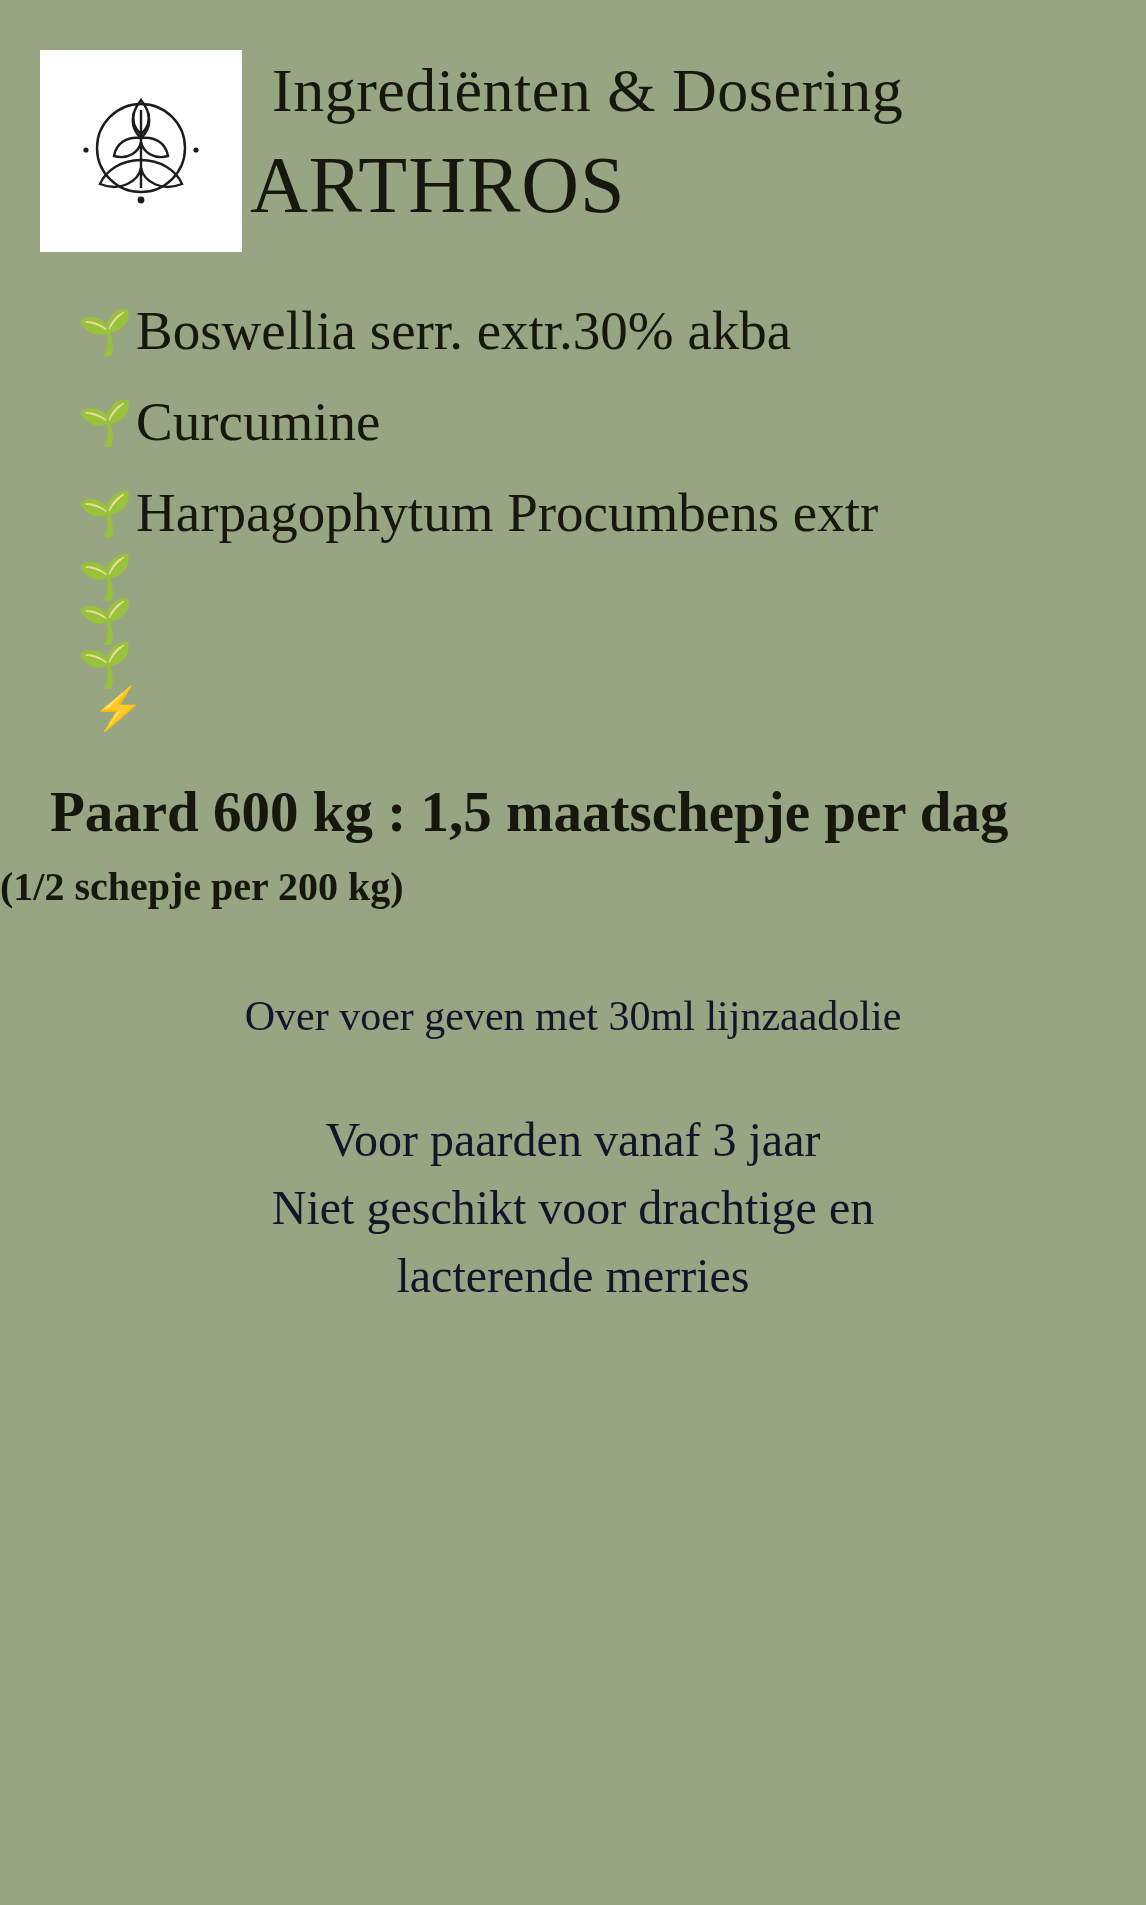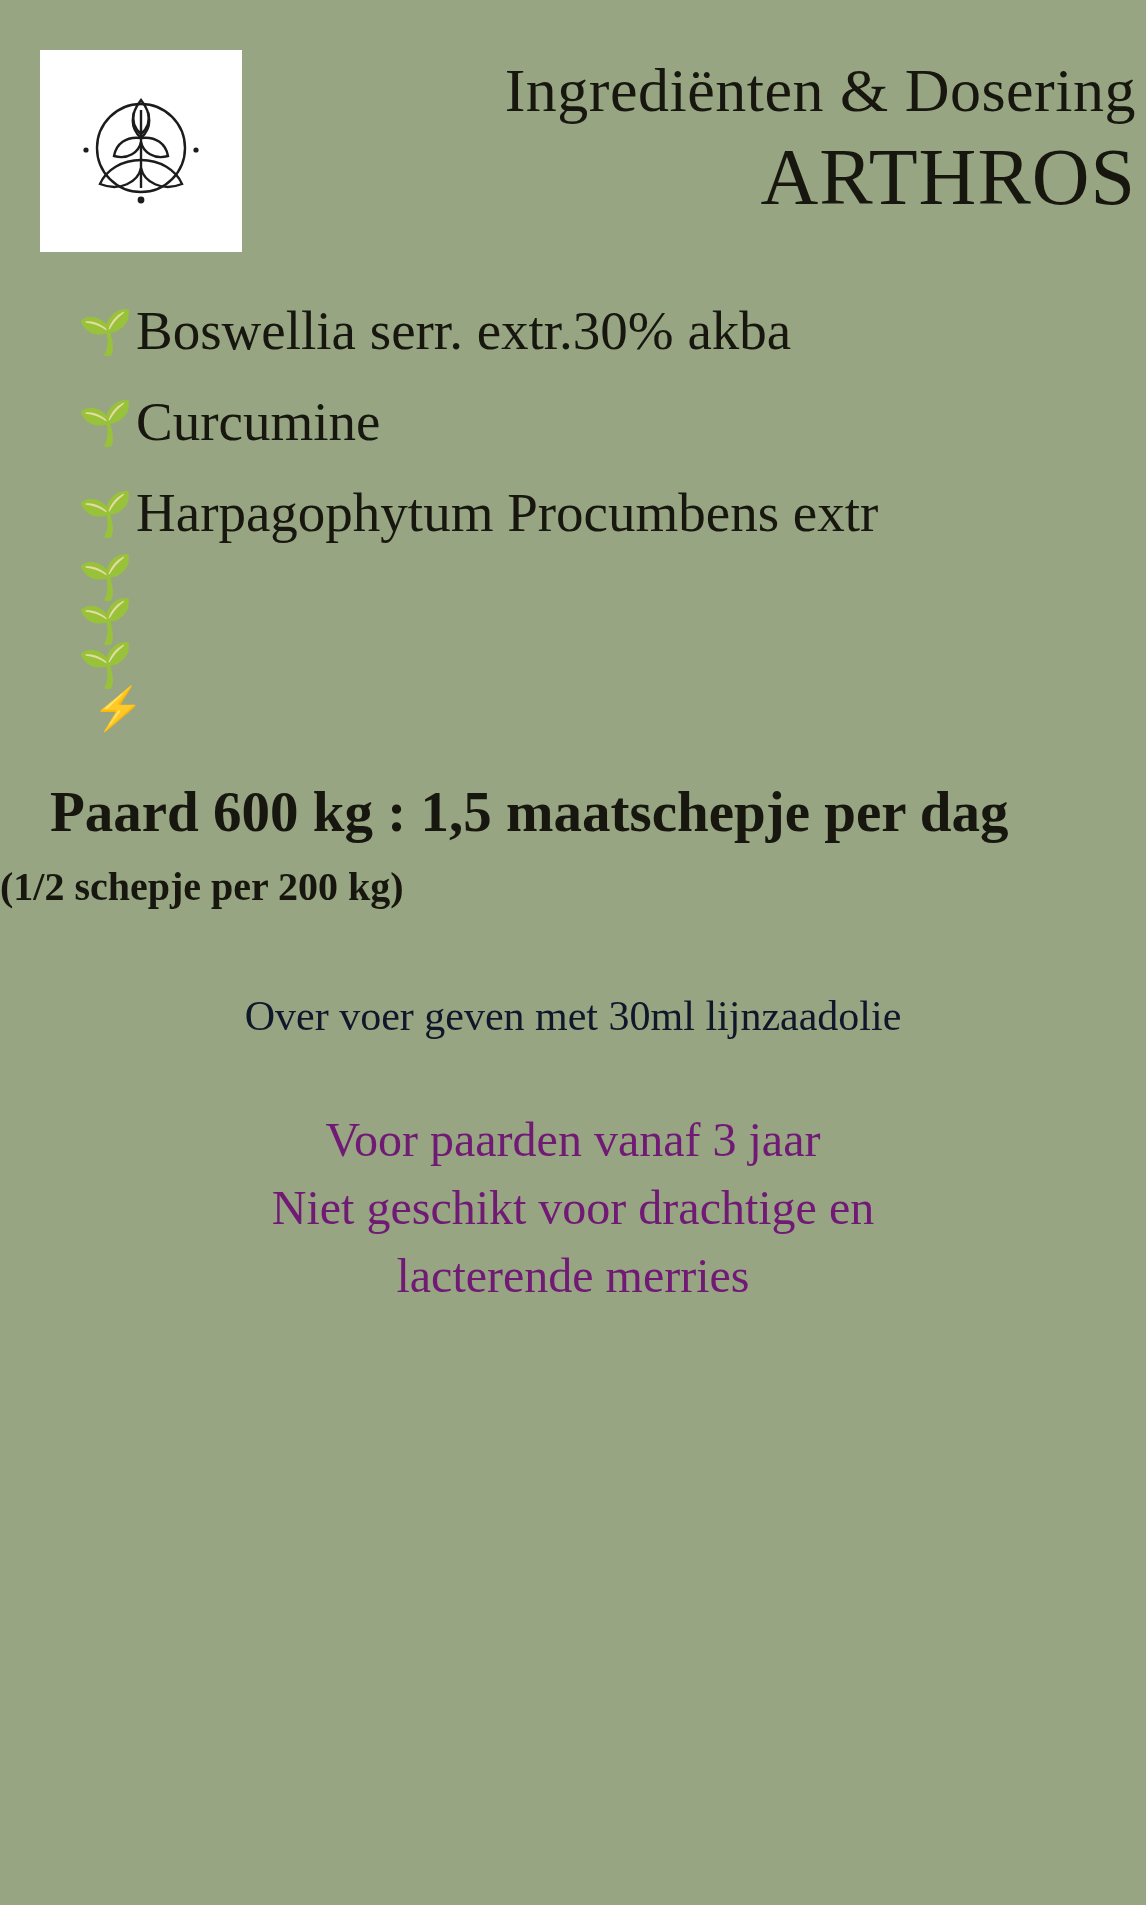--- a/index.html
+++ b/index.html
@@ -39,36 +39,36 @@
     justify-content: center;
   }
   .logo-box svg {
     display: block;
   }
   .header-text {
     position: absolute;
     left: 242px;
     right: 10px;
     top: 58px;
-    text-align: right;
+    text-align: left;
   }
   .header-line1 {
     font-size: 62px;
     line-height: 1.05;
     color: #17170f;
     letter-spacing: 0.5px;
     padding-left: 30px;
   }
   .header-line2 {
     font-size: 80px;
     line-height: 1.1;
     color: #17170f;
     letter-spacing: 1px;
-    margin-top: 10px;
-    padding-left: 16px;
+    margin-top: 18px;
+    padding-left: 8px;
   }
   
   .ingredients {
     margin-top: 10px;
     padding-left: 78px;
   }
   .ingredient {
     display: flex;
     align-items: baseline;
     font-size: 55px;
@@ -115,21 +115,21 @@
     margin-top: 48px;
     text-align: center;
     color: #0f172a;
     font-weight: normal;
     font-size: 42px;
     line-height: 88px;
   }
   .footnote {
     margin-top: 46px;
     text-align: center;
-    color: #701a75;
+    color: #0f172a;
     font-size: 48px;
     line-height: 68px;
   }
 </style>
 </head>
 <body>
 
 <div class="page">
 
   <div class="header">

